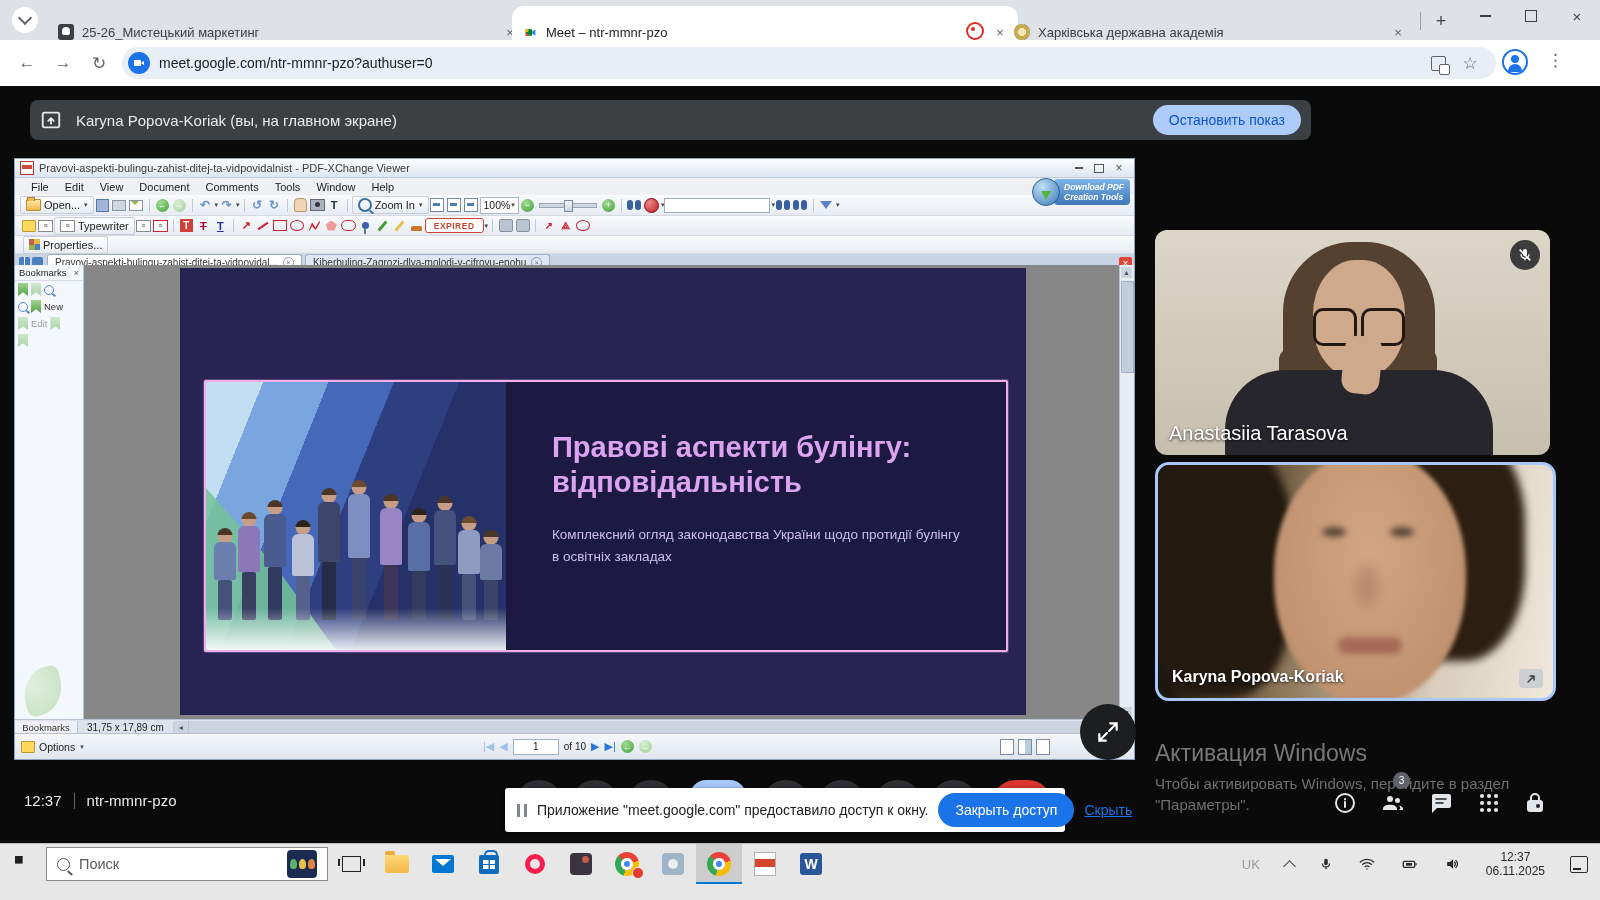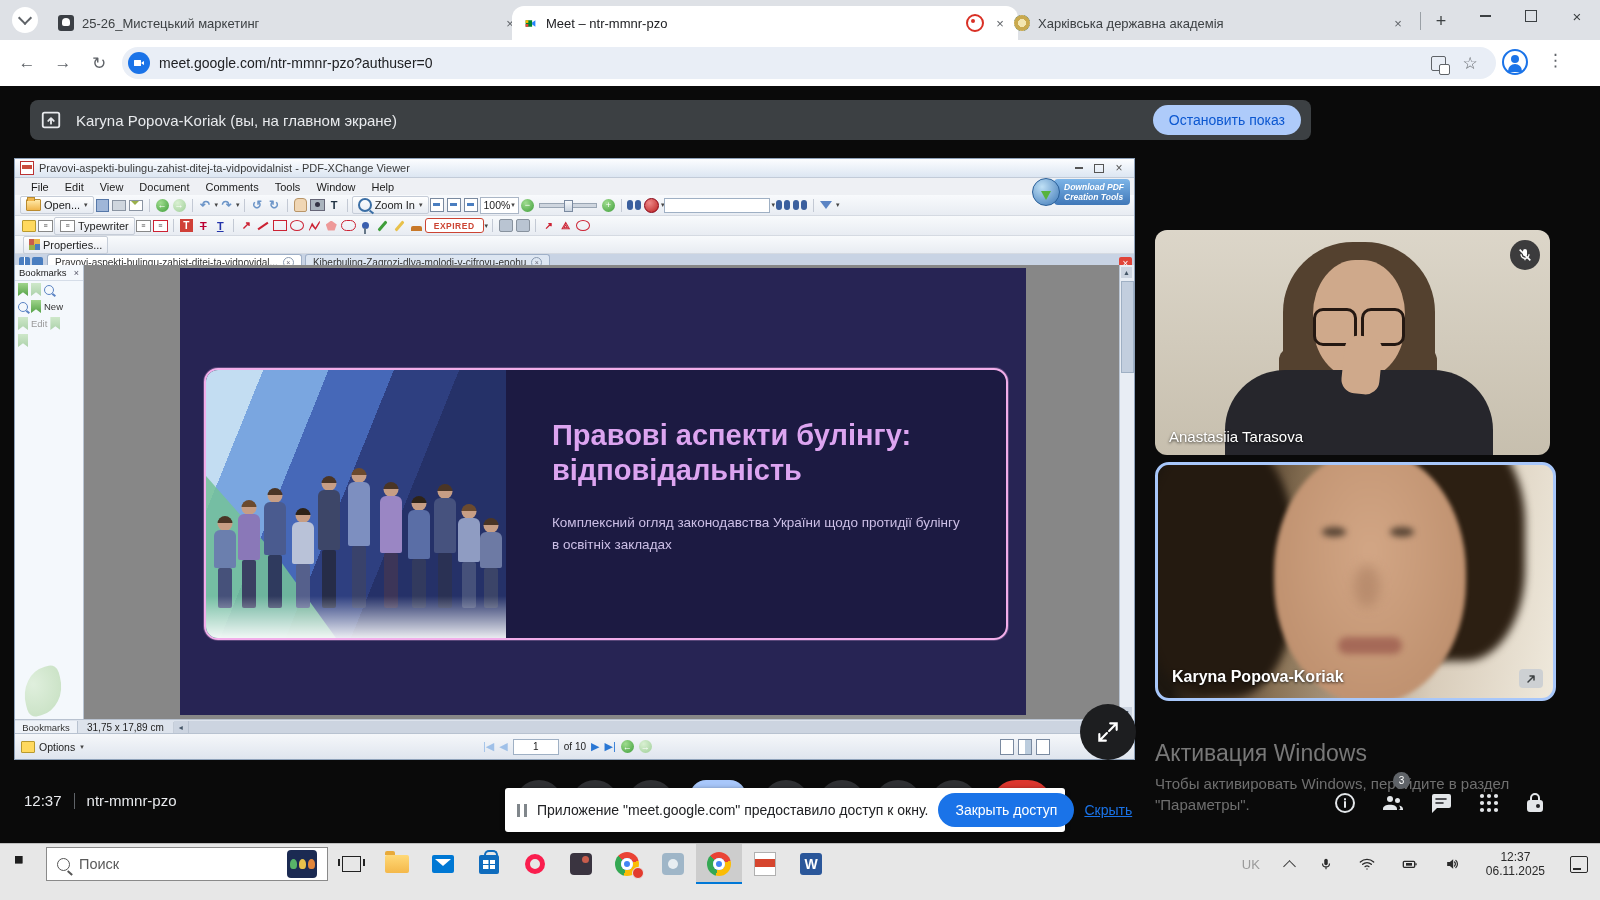--- a/index.html
+++ b/index.html
@@ -1,21 +1,21 @@
 <!DOCTYPE html>
 <html><head>
 <meta charset="utf-8">
 <style>
   html,body{margin:0;padding:0;background:#000}
   #screen{position:relative;width:1600px;height:900px;overflow:hidden;font-family:"Liberation Sans",sans-serif;background:#0a0a0a}
   
   #tabstrip{position:absolute;left:0;top:0;width:1600px;height:40px;background:#dee1e6}
   .tabsearch{position:absolute;left:12px;top:7px;width:26px;height:26px;border-radius:50%;background:#fff;display:flex;align-items:center;justify-content:center}
   .chev-down{width:8px;height:8px;border-right:2px solid #5f6368;border-bottom:2px solid #5f6368;transform:rotate(45deg);margin-top:-4px}
-  .btab{position:absolute;top:6px;height:34px;display:flex;align-items:center;padding:0 10px;font-size:13px;color:#3c4043;border-radius:12px 12px 0 0}
+  .btab{position:absolute;top:6px;height:34px;display:flex;align-items:flex-end;padding:0 10px;font-size:13px;color:#3c4043;border-radius:12px 12px 0 0}
   .btab .tlab{flex:1;overflow:hidden;white-space:nowrap;text-overflow:ellipsis;margin:0 8px 0 8px}
   .btab.active{background:#fff;color:#202124}
   .tab-div{position:absolute;top:12px;width:1px;height:18px;background:#9aa0a6}
   .fav{width:16px;height:16px;flex:0 0 16px;border-radius:3px}
   .fav-doc{background:#3b3f45;position:relative}
   .fav-doc::after{content:"";position:absolute;left:4px;top:3px;width:8px;height:8px;border-radius:50% 50% 2px 2px;background:#fff}
   .fav-meet{background:#fff;display:flex;align-items:center;justify-content:center}
   .fav-crest{border-radius:50%;background:radial-gradient(circle,#f3e6b0 0 35%,#c9a94e 36% 68%,#6f7a3a 69%)}
   .rec-dot{width:14px;height:14px;border:2px solid #d93025;border-radius:50%;position:relative;margin-right:8px;flex:0 0 14px}
   .rec-dot::after{content:"";position:absolute;left:3px;top:3px;width:4px;height:4px;border-radius:50%;background:#d93025}
@@ -135,21 +135,21 @@
   .bpx::before{content:"×"}
   .brow{display:flex;align-items:center;gap:3px;padding:2px 3px;font-size:9.5px;color:#333}
   .ribbon{width:10px;height:13px;background:linear-gradient(#9fd48c,#56a348);clip-path:polygon(0 0,100% 0,100% 100%,50% 72%,0 100%)}
   .ribbon.dim{opacity:.45}
   .magS{width:8px;height:8px;border:1.5px solid #5b84c4;border-radius:50%;position:relative}
   .magS::after{content:"";position:absolute;right:-3px;bottom:-2px;width:4px;height:1.5px;background:#5b84c4;transform:rotate(40deg)}
   .leaf{position:absolute;left:8px;bottom:6px;width:40px;height:46px;background:radial-gradient(ellipse at 30% 30%,#cfe8c4,#9cc98c);border-radius:70% 20% 70% 20%;opacity:.55;transform:rotate(-15deg)}
   .pcanvas{position:absolute;left:69px;top:106px;right:14px;bottom:39px;background:#878787;overflow:hidden}
   .page{position:absolute;left:96px;top:3px;width:846px;height:447px;background:#272454}
   
-  .card{position:absolute;left:24px;top:100px;width:800px;height:268px;border:2px solid #f2aeea;border-radius:14px;background:#1c1a42;display:flex;box-shadow:0 0 0 1px rgba(242,174,234,.25);overflow:hidden}
+  .card{position:absolute;left:24px;top:112px;width:800px;height:268px;border:2px solid #f2aeea;border-radius:2px;background:#1c1a42;display:flex;box-shadow:0 0 0 1px rgba(242,174,234,.25);overflow:hidden}
   .photo{width:300px;position:relative;background:linear-gradient(112deg,#c3ddf2 0 14%,#7aa6e0 14% 30%,#4668b8 30% 46%,#2e3f80 46% 62%,#253168 62%)}
   .photo .greenw{position:absolute;left:0;bottom:0;width:130px;height:180px;background:#74c298;clip-path:polygon(0 10%,55% 55%,100% 100%,0 100%);opacity:.85}
   .photo .floor{position:absolute;left:0;right:0;bottom:0;height:42px;background:linear-gradient(rgba(255,255,255,0),rgba(255,255,255,.9))}
   .kid{position:absolute;bottom:30px;width:26px;height:var(--h)}
   .kid::before{content:"";position:absolute;top:0;left:50%;transform:translateX(-50%);width:15px;height:15px;border-radius:50%;background:linear-gradient(var(--hr,#4a3526) 0 45%,#c79e85 45%)}
   .kid .t{position:absolute;top:14px;left:2px;right:2px;height:calc(56% - 14px);background:var(--c);border-radius:6px 6px 2px 2px}
   .kid .l{position:absolute;bottom:0;left:6px;right:6px;top:56%;background:var(--p);border-radius:2px}
   .stext{flex:1;padding:48px 30px 0 46px}
   .stitle{font-size:29px;font-weight:bold;color:#dca4f0;line-height:35px}
   .stitle span{display:block}
@@ -194,21 +194,21 @@
   .t1arm{position:absolute;left:188px;top:106px;width:38px;height:58px;background:#cfa98b;border-radius:14px;transform:rotate(6deg)}
   #tile2{top:376px;height:233px;border:3px solid #a8c7fa;border-radius:14px;background:linear-gradient(100deg,#1d1710 0 12%,#55432f 22%,#8a7356 36%,#d9cdbb 72%,#efe9dc 100%)}
   .t2hairL{position:absolute;left:-14px;top:-24px;width:150px;height:256px;background:#241a10;border-radius:40%;filter:blur(4px)}
   .t2hairR{position:absolute;right:28px;top:-34px;width:150px;height:230px;background:#2c1f12;border-radius:40%;filter:blur(4px)}
   .t2face{position:absolute;left:116px;top:-14px;width:192px;height:252px;background:radial-gradient(ellipse at 50% 40%,#d2a685,#b98a68);border-radius:48%;filter:blur(2px)}
   .t2eyeL,.t2eyeR{position:absolute;top:62px;width:24px;height:10px;background:#5a4636;border-radius:50%;filter:blur(3px)}
   .t2eyeL{left:164px}.t2eyeR{left:232px}
   .t2nose{position:absolute;left:196px;top:100px;width:26px;height:42px;background:#a87c5f;border-radius:50%;filter:blur(6px);opacity:.55}
   .t2lips{position:absolute;left:180px;top:172px;width:64px;height:17px;background:#a06152;border-radius:10px;filter:blur(3px);opacity:.85}
   .micoff{position:absolute;right:10px;top:10px;width:30px;height:30px;border-radius:50%;background:rgba(32,33,36,.85);display:flex;align-items:center;justify-content:center}
-  .tname{position:absolute;left:14px;bottom:10px;color:#fff;font-size:15px;text-shadow:0 1px 3px rgba(0,0,0,.8)}
+  .tname{position:absolute;left:14px;bottom:10px;color:#fff;font-size:20px;text-shadow:0 1px 3px rgba(0,0,0,.8)}
   .tname.big{font-size:16px;font-weight:600;bottom:12px}
   .pipic{position:absolute;right:10px;bottom:10px;width:24px;height:19px;background:#cdd0d3;border-radius:4px;display:flex;align-items:center;justify-content:center}
   
   #watermark{position:absolute;left:1155px;top:654px;color:#787878}
   #watermark .wt1{font-size:23px;font-weight:300}
   #watermark .wt2{margin-top:6px;width:372px;font-size:15px;line-height:21px;color:#6f6f6f}
   
   #mfleft{position:absolute;left:24px;top:706px;display:flex;align-items:center;gap:12px;color:#e8eaed;font-size:15px}
   .vline{width:1px;height:16px;background:#5f6368}
   .ctrlbtn{position:absolute;top:694px;height:48px;border-radius:24px;background:#2f3033;z-index:2}

